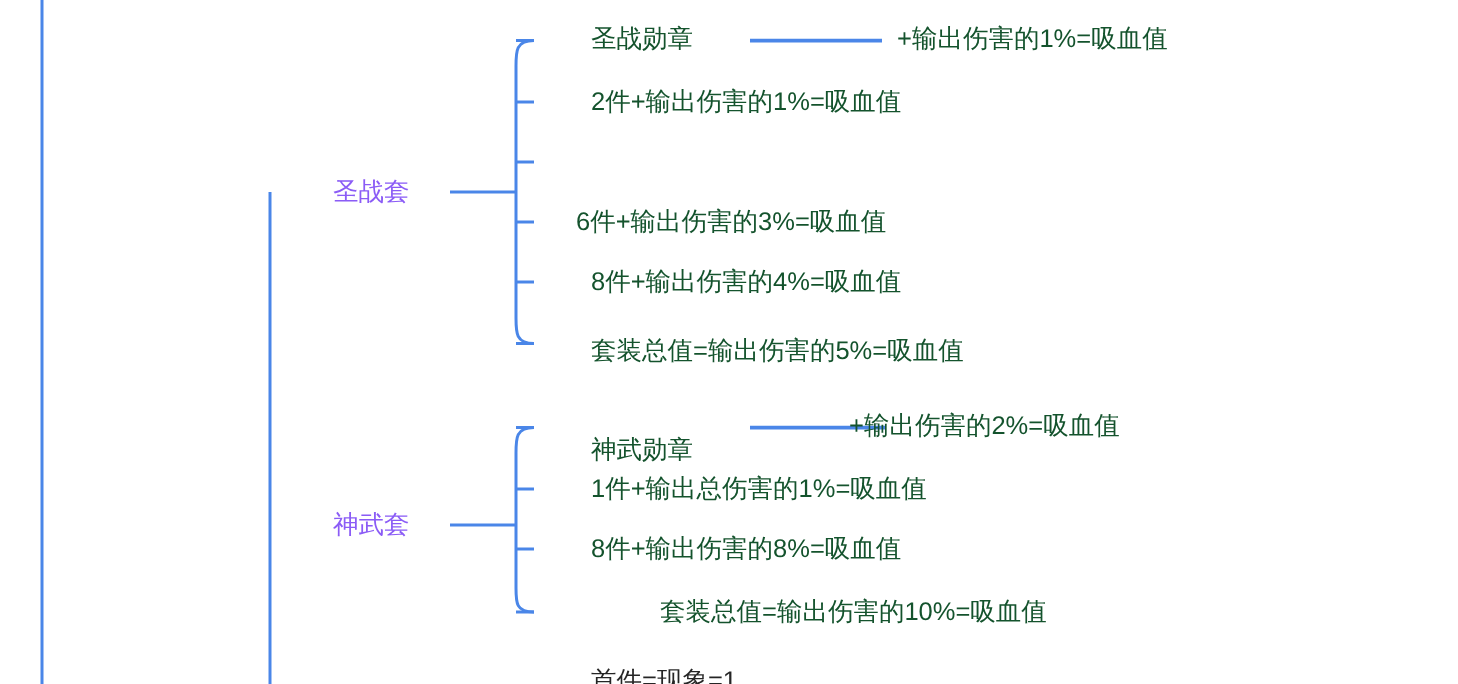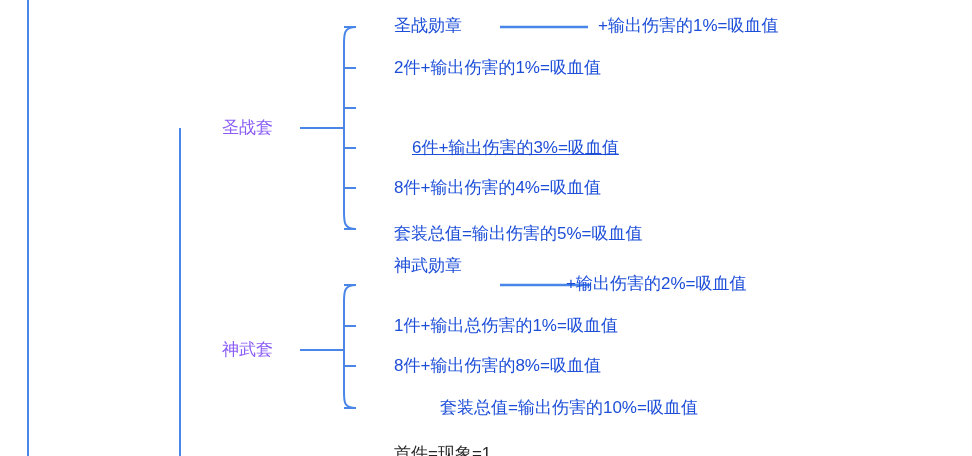--- a/index.html
+++ b/index.html
@@ -28,21 +28,21 @@
     font-size: 17px;
     line-height: 20px;
     white-space: nowrap;
   }
   .branch-label {
     font-size: 17px;
     color: #8b5cf6;
   }
   .leaf {
     font-size: 17px;
-    color: #1d4ed8;
+    color: #14532d;
   }
   .clipped {
     color: #1a1a1a;
     opacity: 0.95;
   }
 </style>
 </head>
 <body>
 
 <div id="stage">
@@ -81,27 +81,27 @@
 
     <path d="M500 285 L590 285" stroke="#4a86e8" stroke-width="2.5" fill="none"></path>
   </svg>
 
   <div class="node branch-label" style="left:222px; top:118px;">圣战套</div>
 
   <div class="node leaf" style="left:394px; top:16px;">圣战勋章</div>
   <div class="node leaf" style="left:598px; top:16px;">+输出伤害的1%=吸血值</div>
 
   <div class="node leaf" style="left:394px; top:58px;">2件+输出伤害的1%=吸血值</div>
-  <div class="node leaf" style="left:412px; top:138px;text-decoration:underline;">6件+输出伤害的3%=吸血值</div>
+  <div class="node leaf" style="left:384px; top:138px;">6件+输出伤害的3%=吸血值</div>
   <div class="node leaf" style="left:394px; top:178px;">8件+输出伤害的4%=吸血值</div>
   <div class="node leaf" style="left:394px; top:224px;">套装总值=输出伤害的5%=吸血值</div>
 
   <div class="node branch-label" style="left:222px; top:340px;">神武套</div>
 
-  <div class="node leaf" style="left:394px; top:256px;">神武勋章</div>
+  <div class="node leaf" style="left:394px; top:290px;">神武勋章</div>
   <div class="node leaf" style="left:566px; top:274px;">+输出伤害的2%=吸血值</div>
 
   <div class="node leaf" style="left:394px; top:316px;">1件+输出总伤害的1%=吸血值</div>
   <div class="node leaf" style="left:394px; top:356px;">8件+输出伤害的8%=吸血值</div>
   <div class="node leaf" style="left:394px; top:398px;margin-left:46px;">套装总值=输出伤害的10%=吸血值</div>
 
   <div class="node leaf clipped" style="left:394px; top:444px;">首件=现象=1</div>
 
 </div>
 

